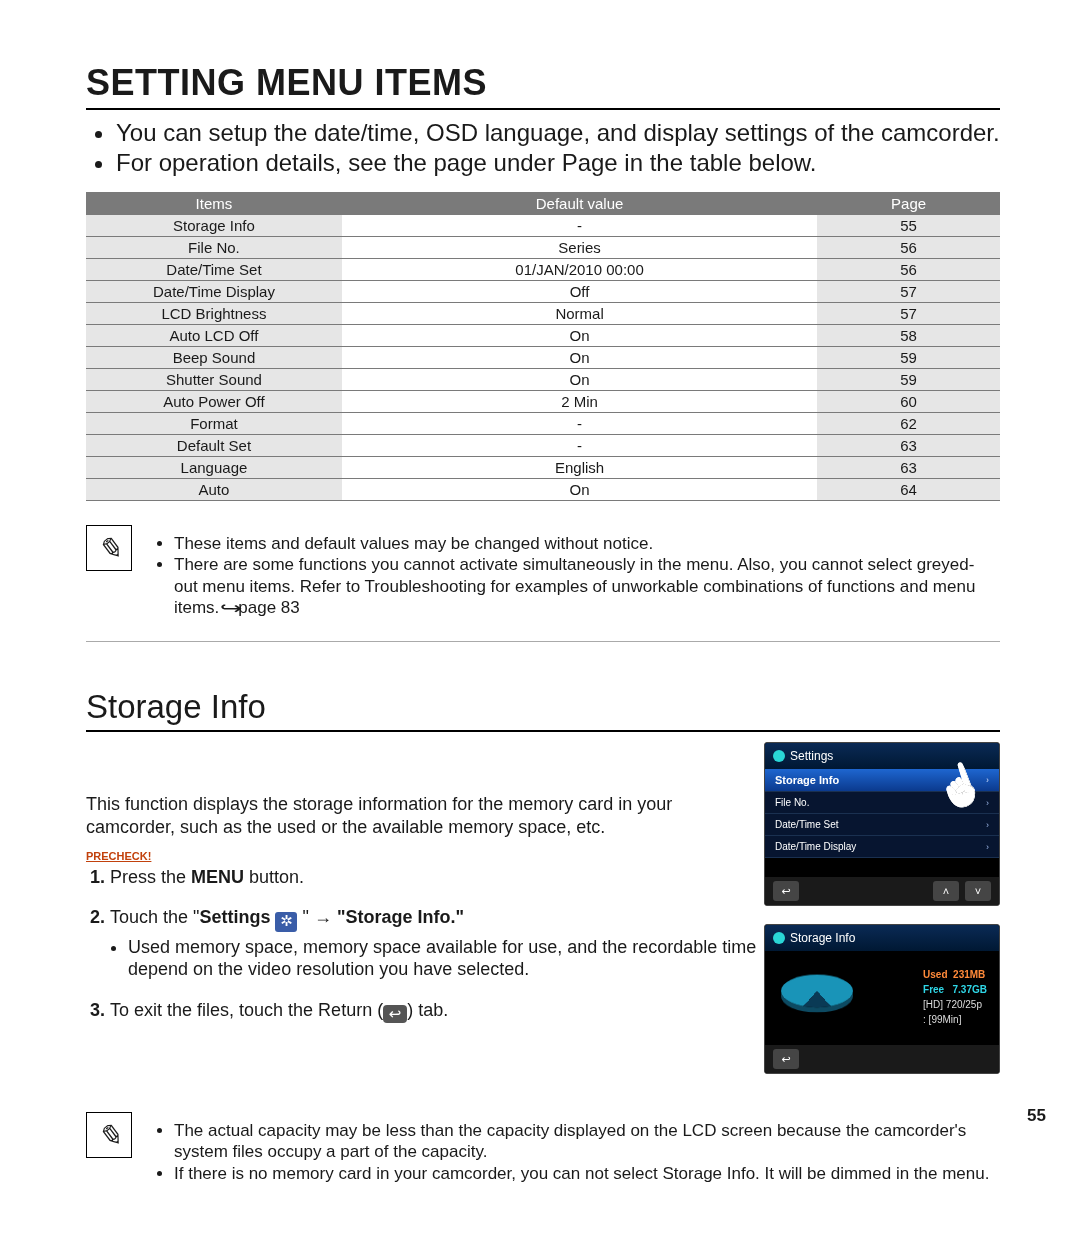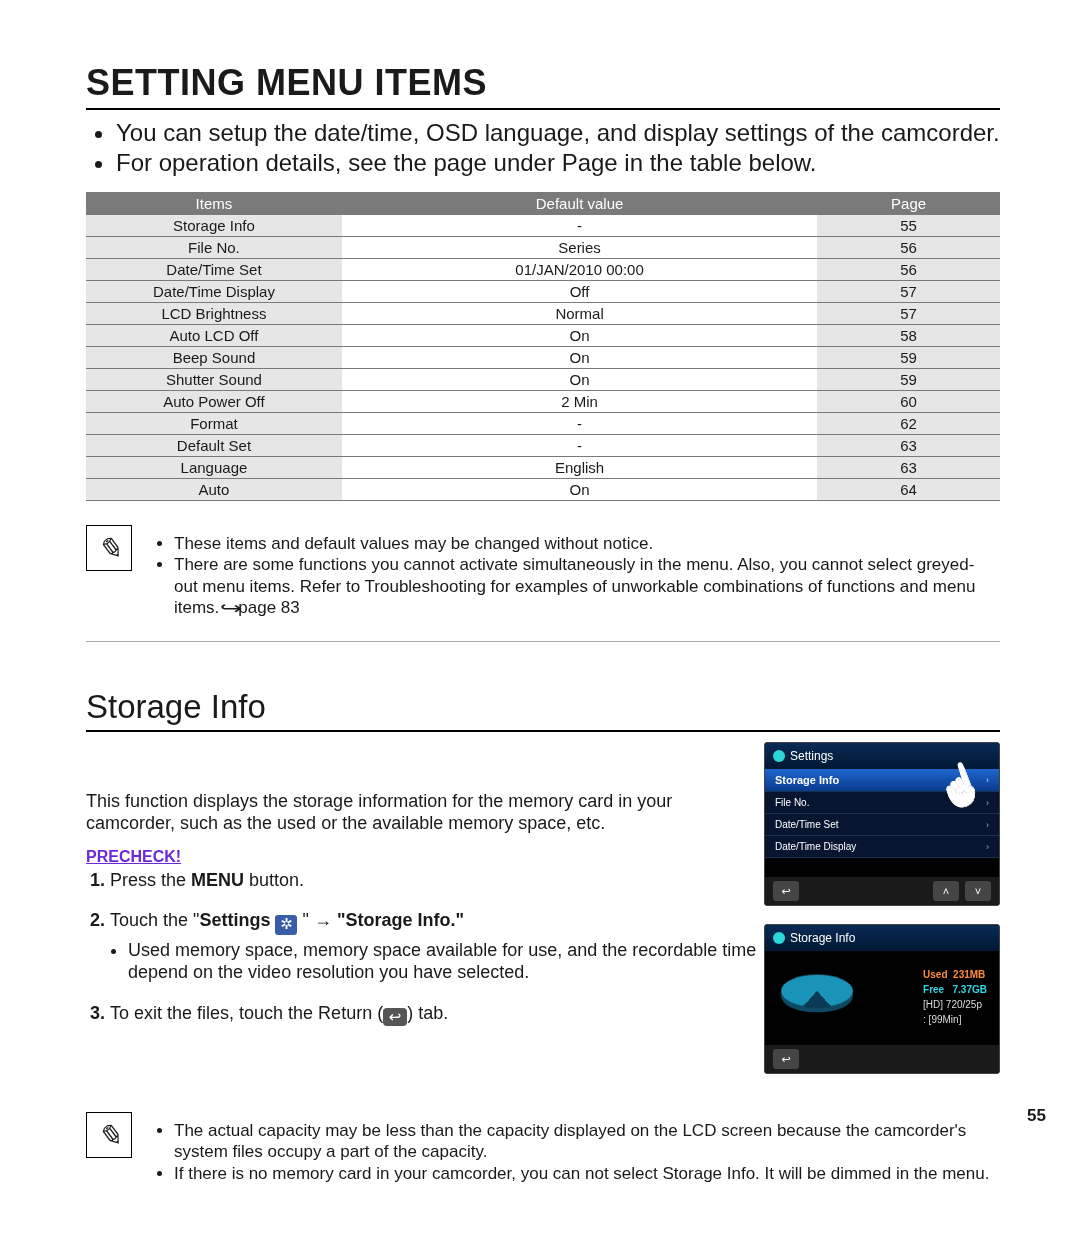--- a/index.html
+++ b/index.html
@@ -100,24 +100,24 @@
   .left-col {
     flex: 1;
     font-size: 18px;
     line-height: 1.25;
   }
   .right-col {
     width: 236px;
     flex: 0 0 236px;
   }
   .precheck {
-    color: #6d28d9;
+    color: #c2410c;
     font-weight: 700;
     text-decoration: underline;
-    font-size: 16px;
+    font-size: 11px;
     margin-top: 12px;
     margin-bottom: 2px;
   }
   .pre-text { font-size: 17px; margin-bottom: 20px;}
   ol.steps {
     padding-left: 24px;
     margin: 0;
     font-size: 18px;
   }
   ol.steps > li { margin-bottom: 18px; }

